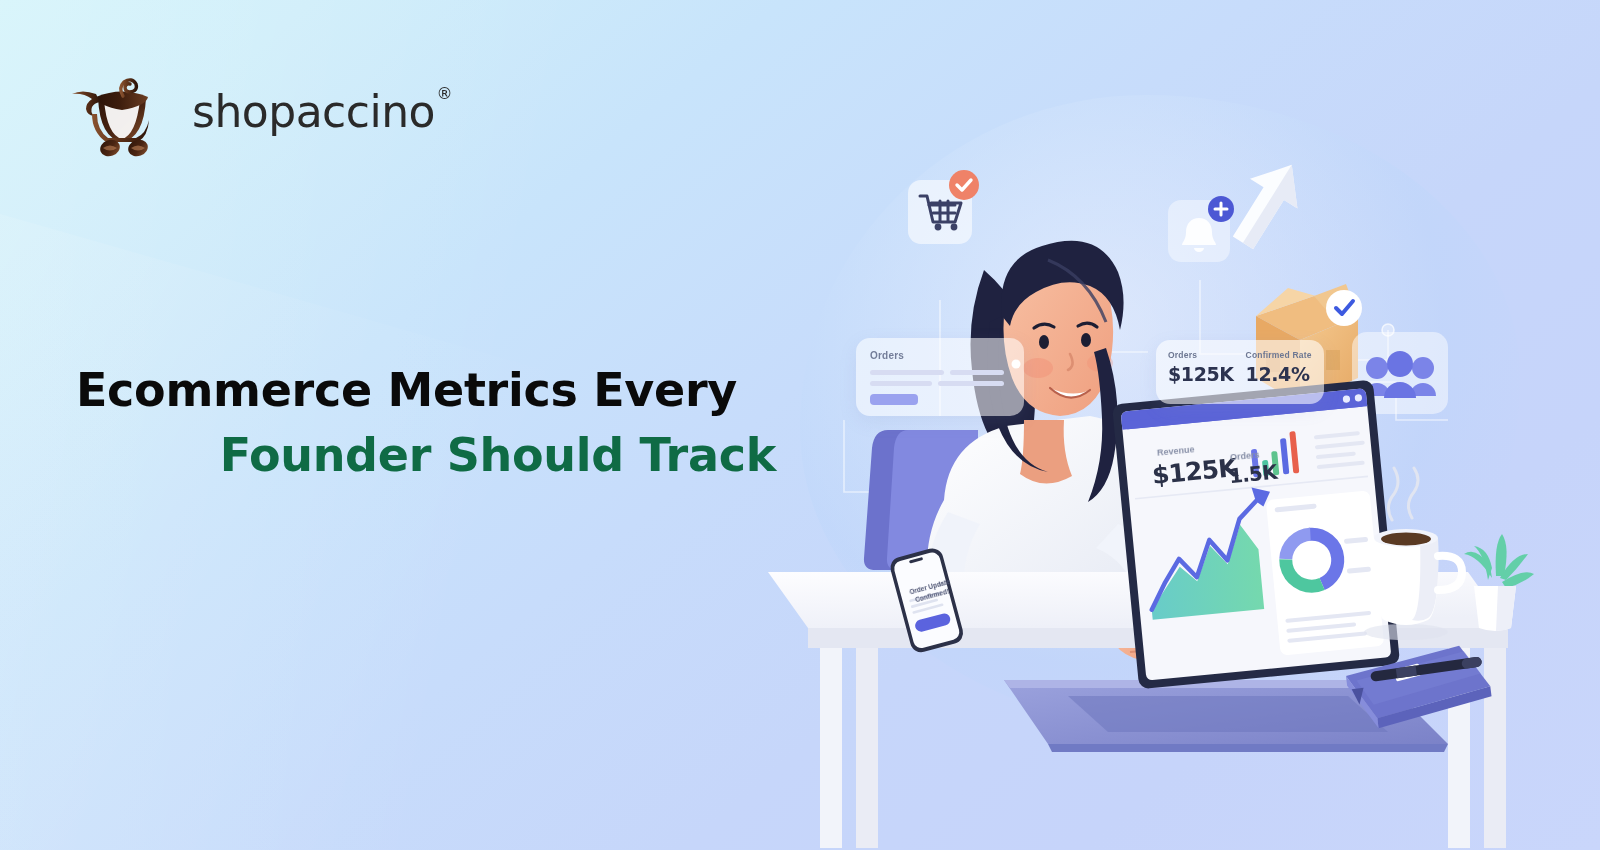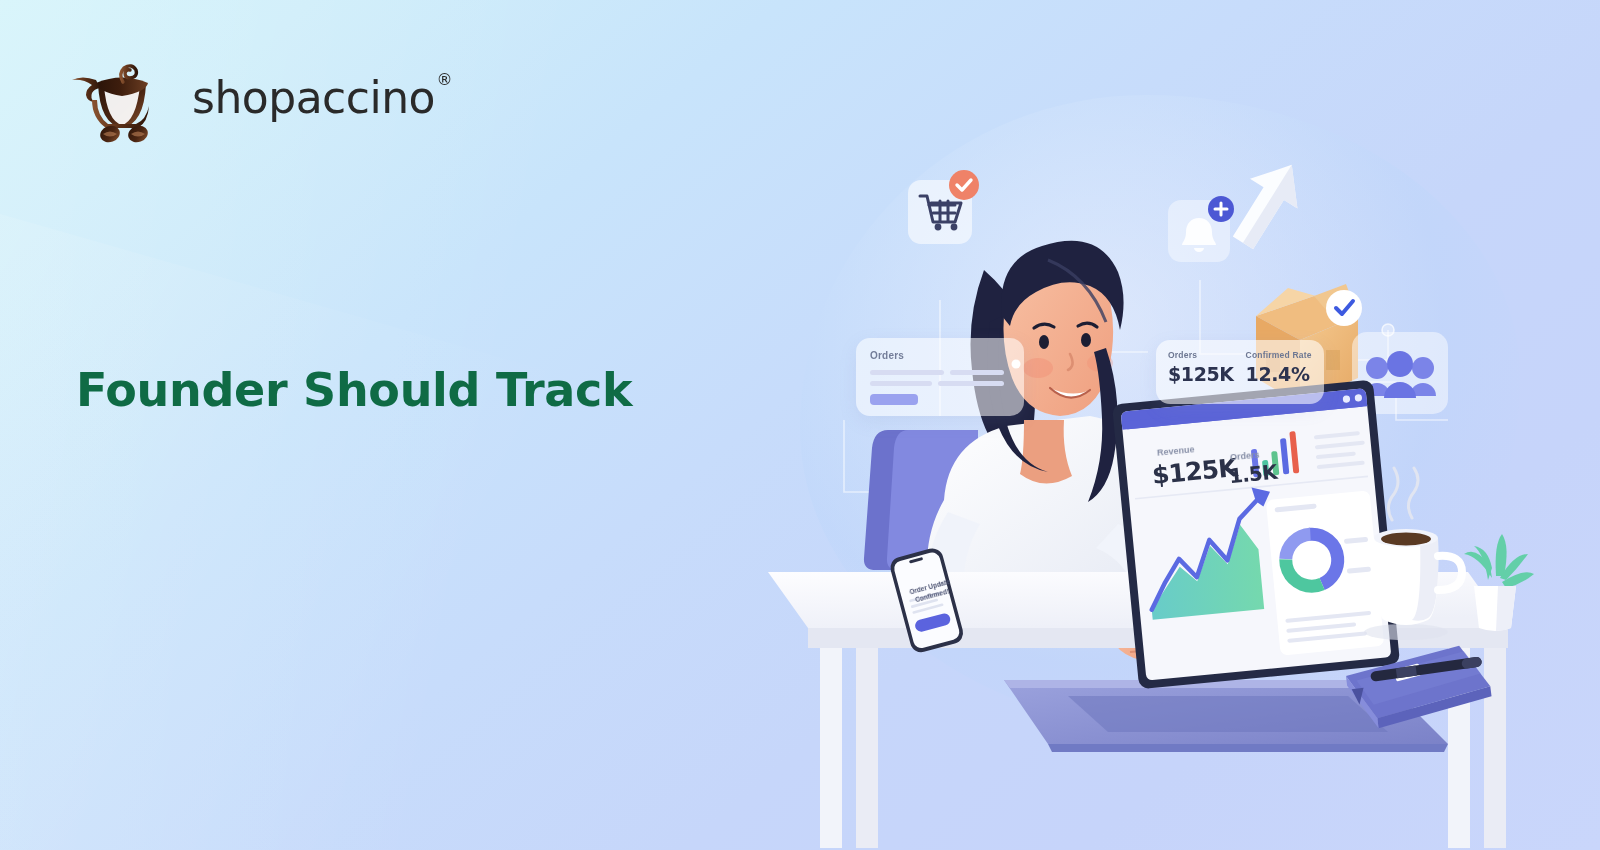--- a/index.html
+++ b/index.html
@@ -46,21 +46,21 @@
   .blob {
     position:absolute;
     left:800px; top:95px;
     width:720px; height:640px;
     border-radius:48% 52% 44% 56% / 52% 44% 56% 48%;
     background:radial-gradient(circle at 42% 36%, rgba(255,255,255,.38), rgba(186,214,250,.30) 58%, rgba(186,214,250,0) 76%);
   }
 
   
   #logo {
-    position:absolute; left:66px; top:52px;
+    position:absolute; left:66px; top:66px;
     display:flex; align-items:center; gap:14px;
   }
   #logo .mark { width:112px; height:92px; display:block; }
   #logo .word {
     position:relative;
     font-family:"DejaVu Sans", sans-serif;
     font-size:44px;
     letter-spacing:-0.5px;
     color:#2a2a2a;
     line-height:1;
@@ -77,21 +77,21 @@
   }
   #headline .line {
     font-family:"DejaVu Sans", sans-serif;
     font-size:46px;
     font-weight:700;
     letter-spacing:-0.3px;
     line-height:1.42;
     white-space:nowrap;
   }
   #headline .l1 { color:#0a0a0a; }
-  #headline .l2 { color:#0f6b45; }
+  #headline .l2 { color:#0f6b45;text-align:right; }
 
   
   #illustration {
     position:absolute; left:748px; top:120px;
     width:840px; height:730px;
   }
   #illustration svg { display:block; width:840px; height:730px; }
 
   
   .float-card {
@@ -210,20 +210,21 @@
       <path d="M65 82 Q72 77 79 82 Q72 87 65 82" fill="#c98a5e" opacity=".55"></path>
 
       <path d="M57 30 Q52 22 58 16 Q66 11 70 18 Q72 25 64 26 Q59 26 59 21 Q60 17 64 18" fill="none" stroke="url(#gBrownMid)" stroke-width="3.4" stroke-linecap="round"></path>
     </svg>
     <div class="word">
       <span>shopaccino</span><span class="reg">®</span>
     </div>
   </div>
 
   <div id="headline">
+    <div class="line l1">Ecommerce Metrics Every</div>
     <div class="line l2">Founder Should Track</div>
   </div>
 
   <div id="illustration">
     <svg viewBox="0 0 840 730">
       <defs>
         <linearGradient id="deskTop" x1="0" y1="0" x2="0.3" y2="1">
           <stop offset="0%" stop-color="#fdfdff"></stop>
           <stop offset="100%" stop-color="#eef0f8"></stop>
         </linearGradient>

